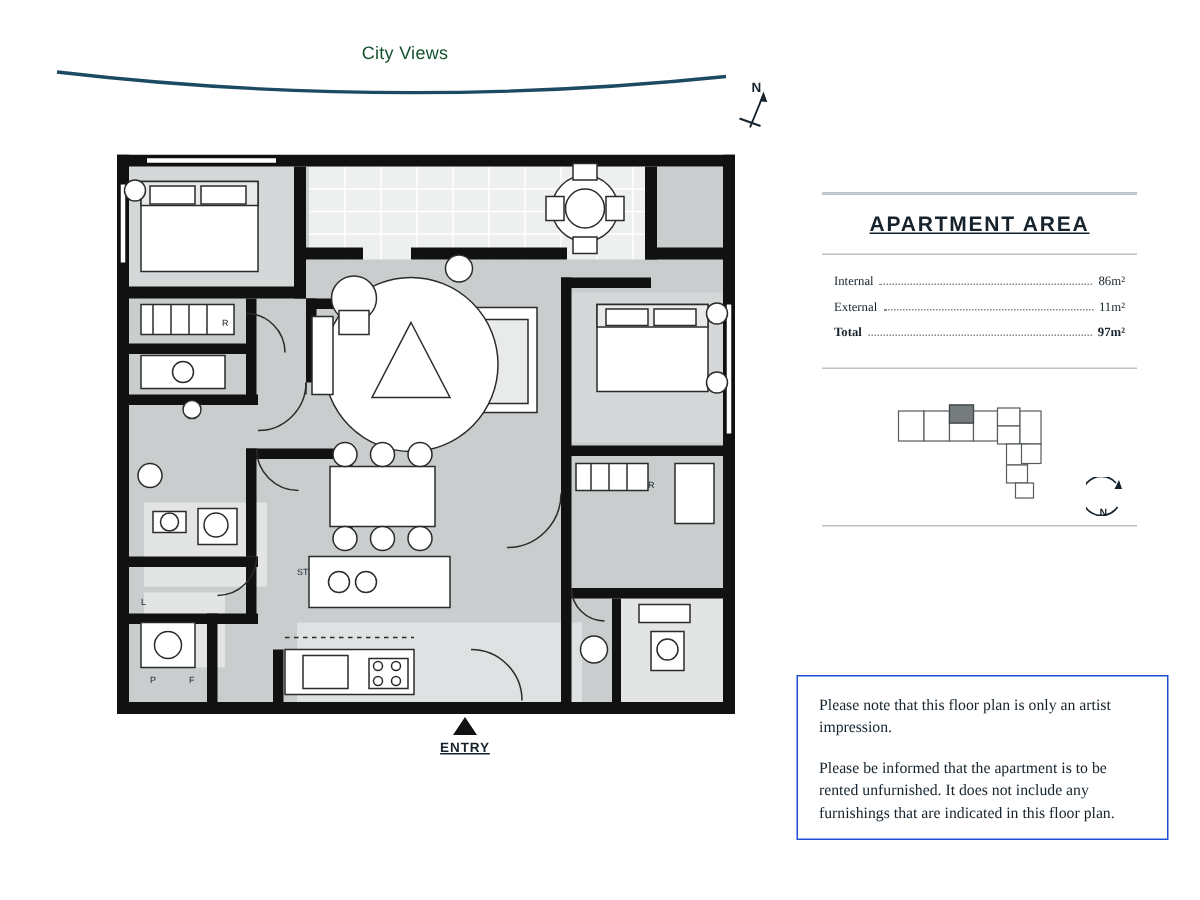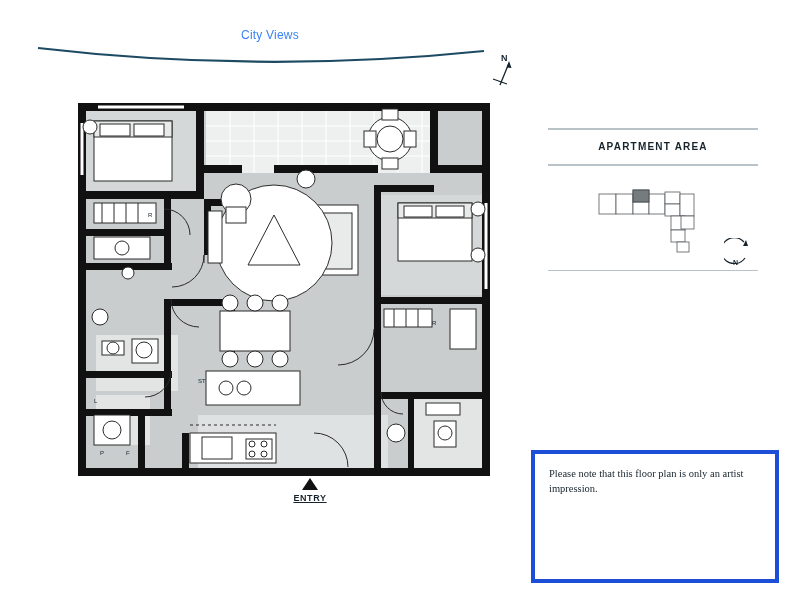--- a/index.html
+++ b/index.html
@@ -17,21 +17,21 @@
   }
 
   
   #city-views-label {
     position: absolute;
     left: 0;
     top: 28px;
     width: 540px;
     text-align: center;
     font-size: 12px;
-    color: #3b82f6;
+    color: #14532d;
     letter-spacing: .2px;
   }
   #city-views-arc {
     position: absolute;
     left: 36px;
     top: 46px;
     width: 450px;
     height: 22px;
   }
 
@@ -99,25 +99,26 @@
   .info-title {
     text-align: center;
     font-size: 9.5px;
     font-weight: bold;
     letter-spacing: 1px;
     color: #16232c;
     padding: 10px 0 11px 0;
   }
   .info-sub {
     text-align: center;
-    font-size: 10px;
+    font-size: 14px;
     font-weight: bold;
     letter-spacing: 1.2px;
     color: #16232c;
     padding: 11px 0 12px 0;
+    text-decoration: underline;
   }
   .area-list {
     padding: 12px 8px 12px 8px;
   }
   .area-row {
     display: flex;
     align-items: baseline;
     font-size: 8.5px;
     color: #16232c;
     margin-bottom: 7px;
@@ -157,22 +158,22 @@
     color: #16232c;
   }
   #key-plan-area { position: relative; }
 
   
   #disclaimer {
     position: absolute;
     left: 531px;
     top: 450px;
     width: 248px;
-    height: 133px;
-    border: 4px solid #1d4ed8;
+    height: 110px;
+    border: 1px solid #1d4ed8;
     box-sizing: border-box;
     padding: 13px 14px;
   }
   #disclaimer p {
     margin: 0 0 12px 0;
     font-size: 10.5px;
     line-height: 1.42;
     color: #16232c;
     font-family: "Liberation Serif", serif;
   }
@@ -387,20 +388,37 @@
   <div class="tri"></div>
   <div class="entry-text">ENTRY</div>
 </div>
 
 <div id="info-panel">
   <div class="rule"></div>
   <div class="rule"></div>
   <div class="info-sub">APARTMENT AREA</div>
   <div class="rule"></div>
 
+  <div class="area-list">
+    <div class="area-row">
+      <span class="lbl">Internal</span>
+      <span class="dots"></span>
+      <span class="val">86m²</span>
+    </div>
+    <div class="area-row">
+      <span class="lbl">External</span>
+      <span class="dots"></span>
+      <span class="val">11m²</span>
+    </div>
+    <div class="area-row total">
+      <span class="lbl">Total</span>
+      <span class="dots"></span>
+      <span class="val">97m²</span>
+    </div>
+  </div>
 
   <div class="rule"></div>
 
   <div id="key-plan-area">
     <div id="key-plan-wrap">
       <svg id="key-plan" viewBox="0 0 120 78">
         <g fill="#ffffff" stroke="#555b5e" stroke-width="0.8">
           <rect x="6" y="14" width="17" height="20"></rect>
           <rect x="23" y="14" width="17" height="20"></rect>
           <rect x="40" y="10" width="16" height="12"></rect>
@@ -424,13 +442,14 @@
         <polygon points="22,2 19,8 24,8" fill="#16232c"></polygon>
       </svg>
     </div>
   </div>
 
   <div class="rule" style="margin-top:4px;"></div>
 </div>
 
 <div id="disclaimer">
   <p>Please note that this floor plan is only an artist impression.</p>
+  <p>Please be informed that the apartment is to be rented unfurnished. It does not include any furnishings that are indicated in this floor plan.</p>
 </div>
 
 </body></html>

